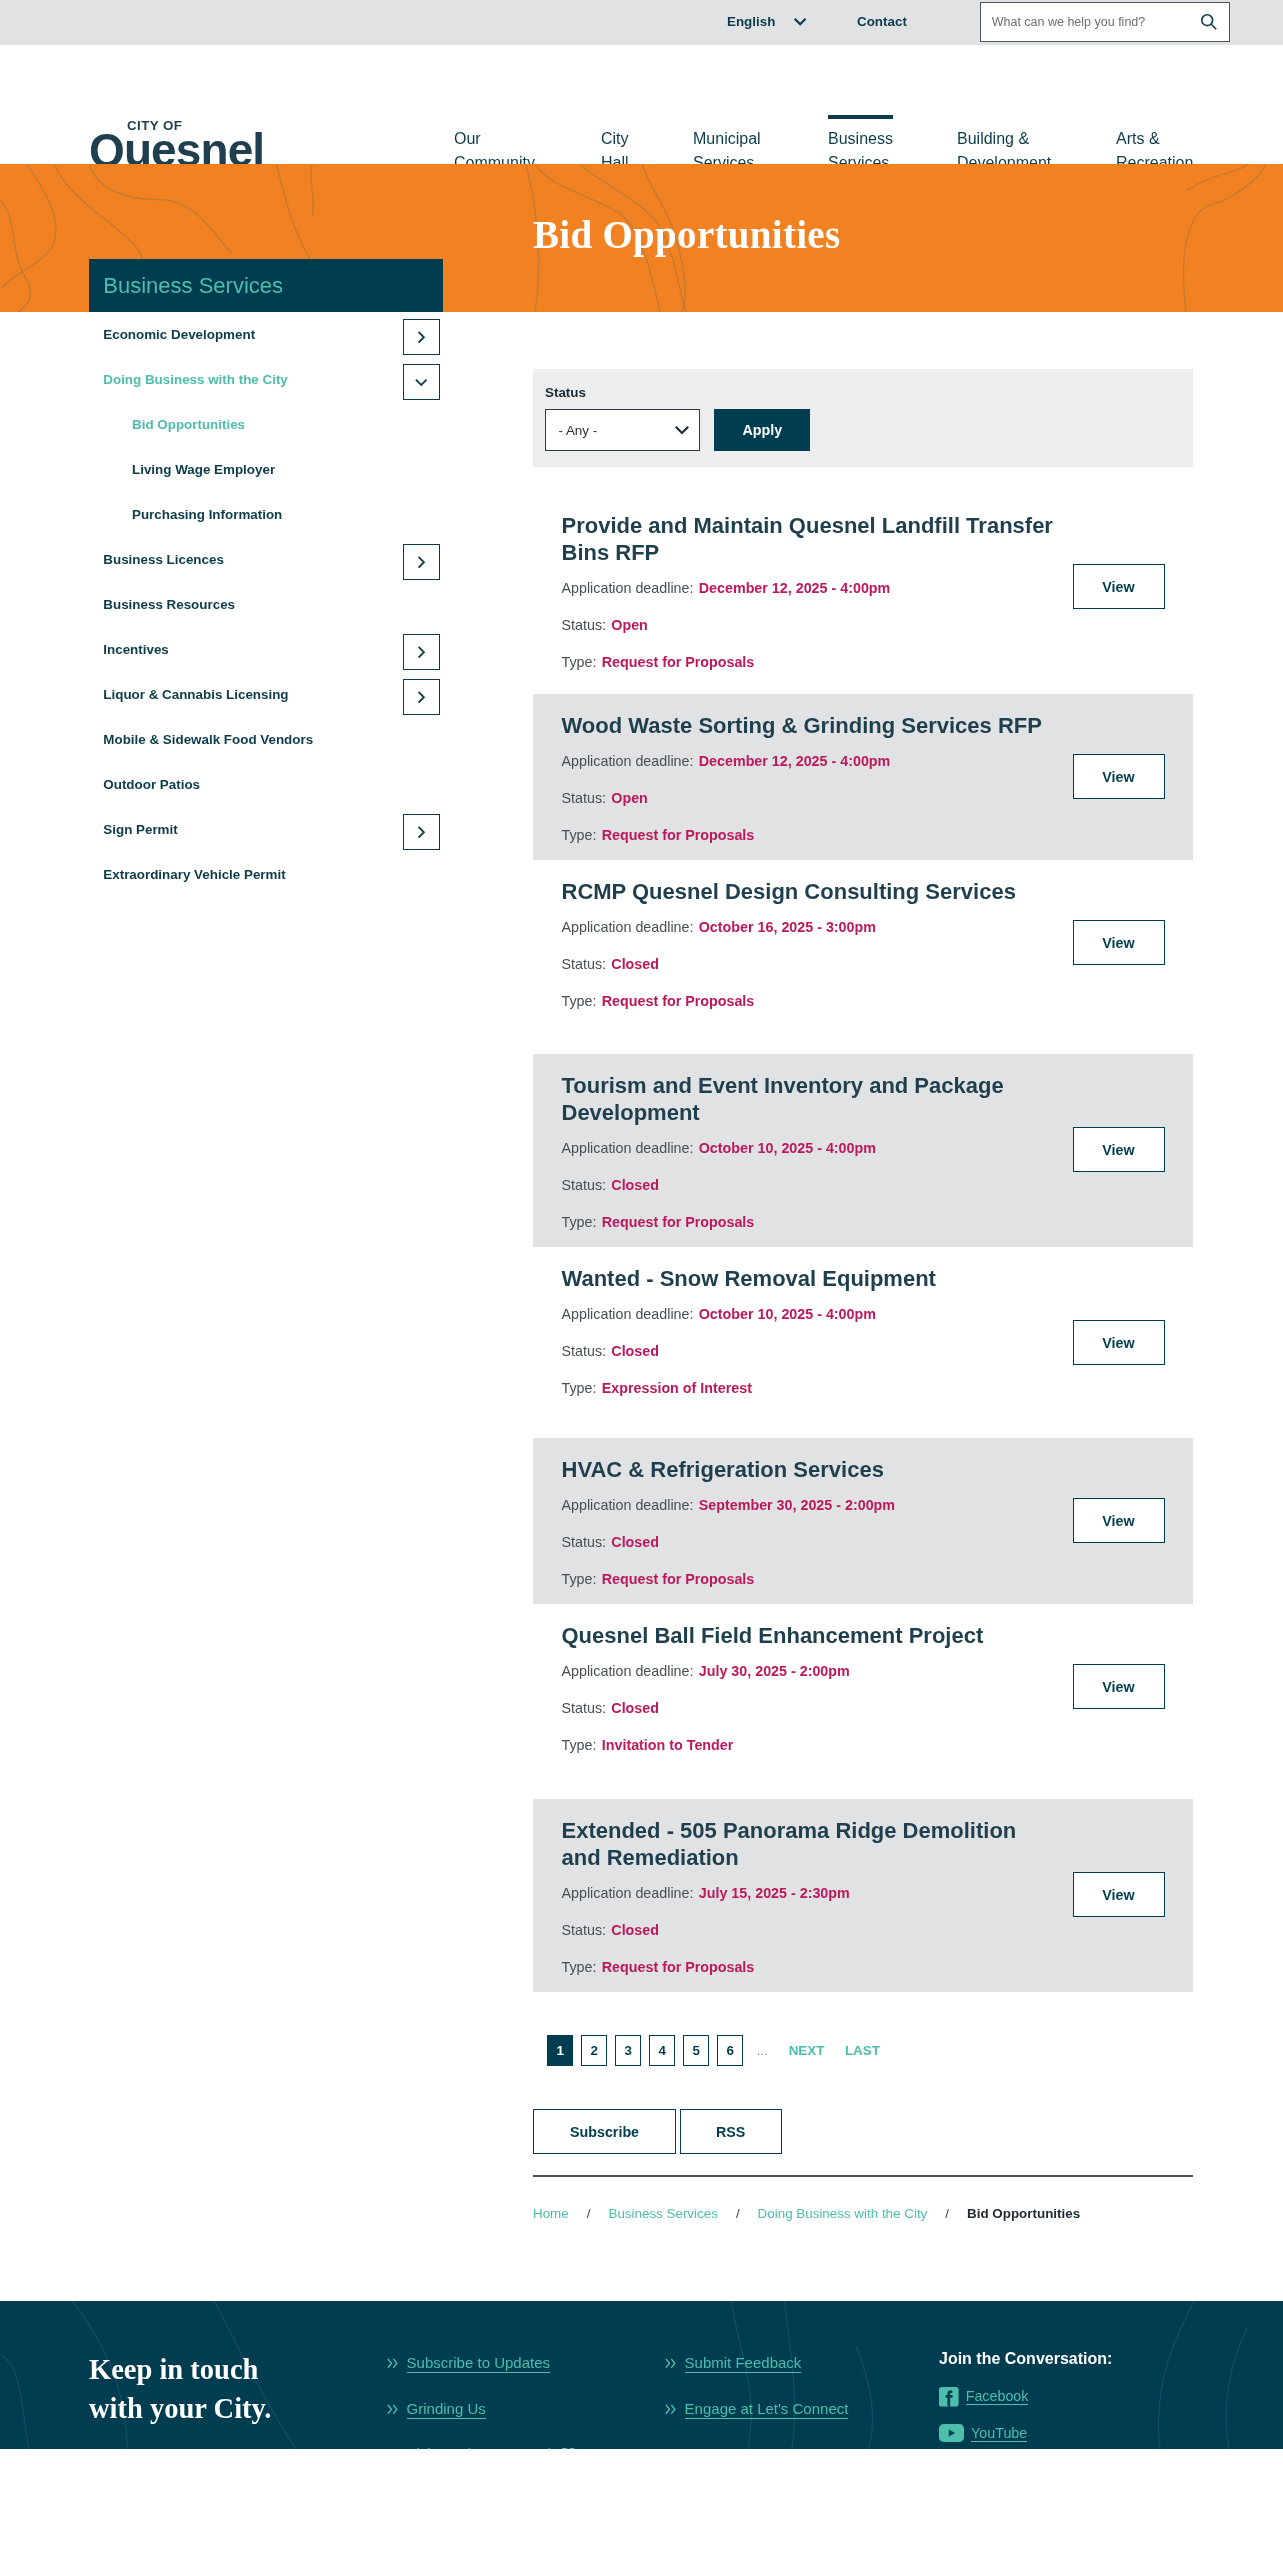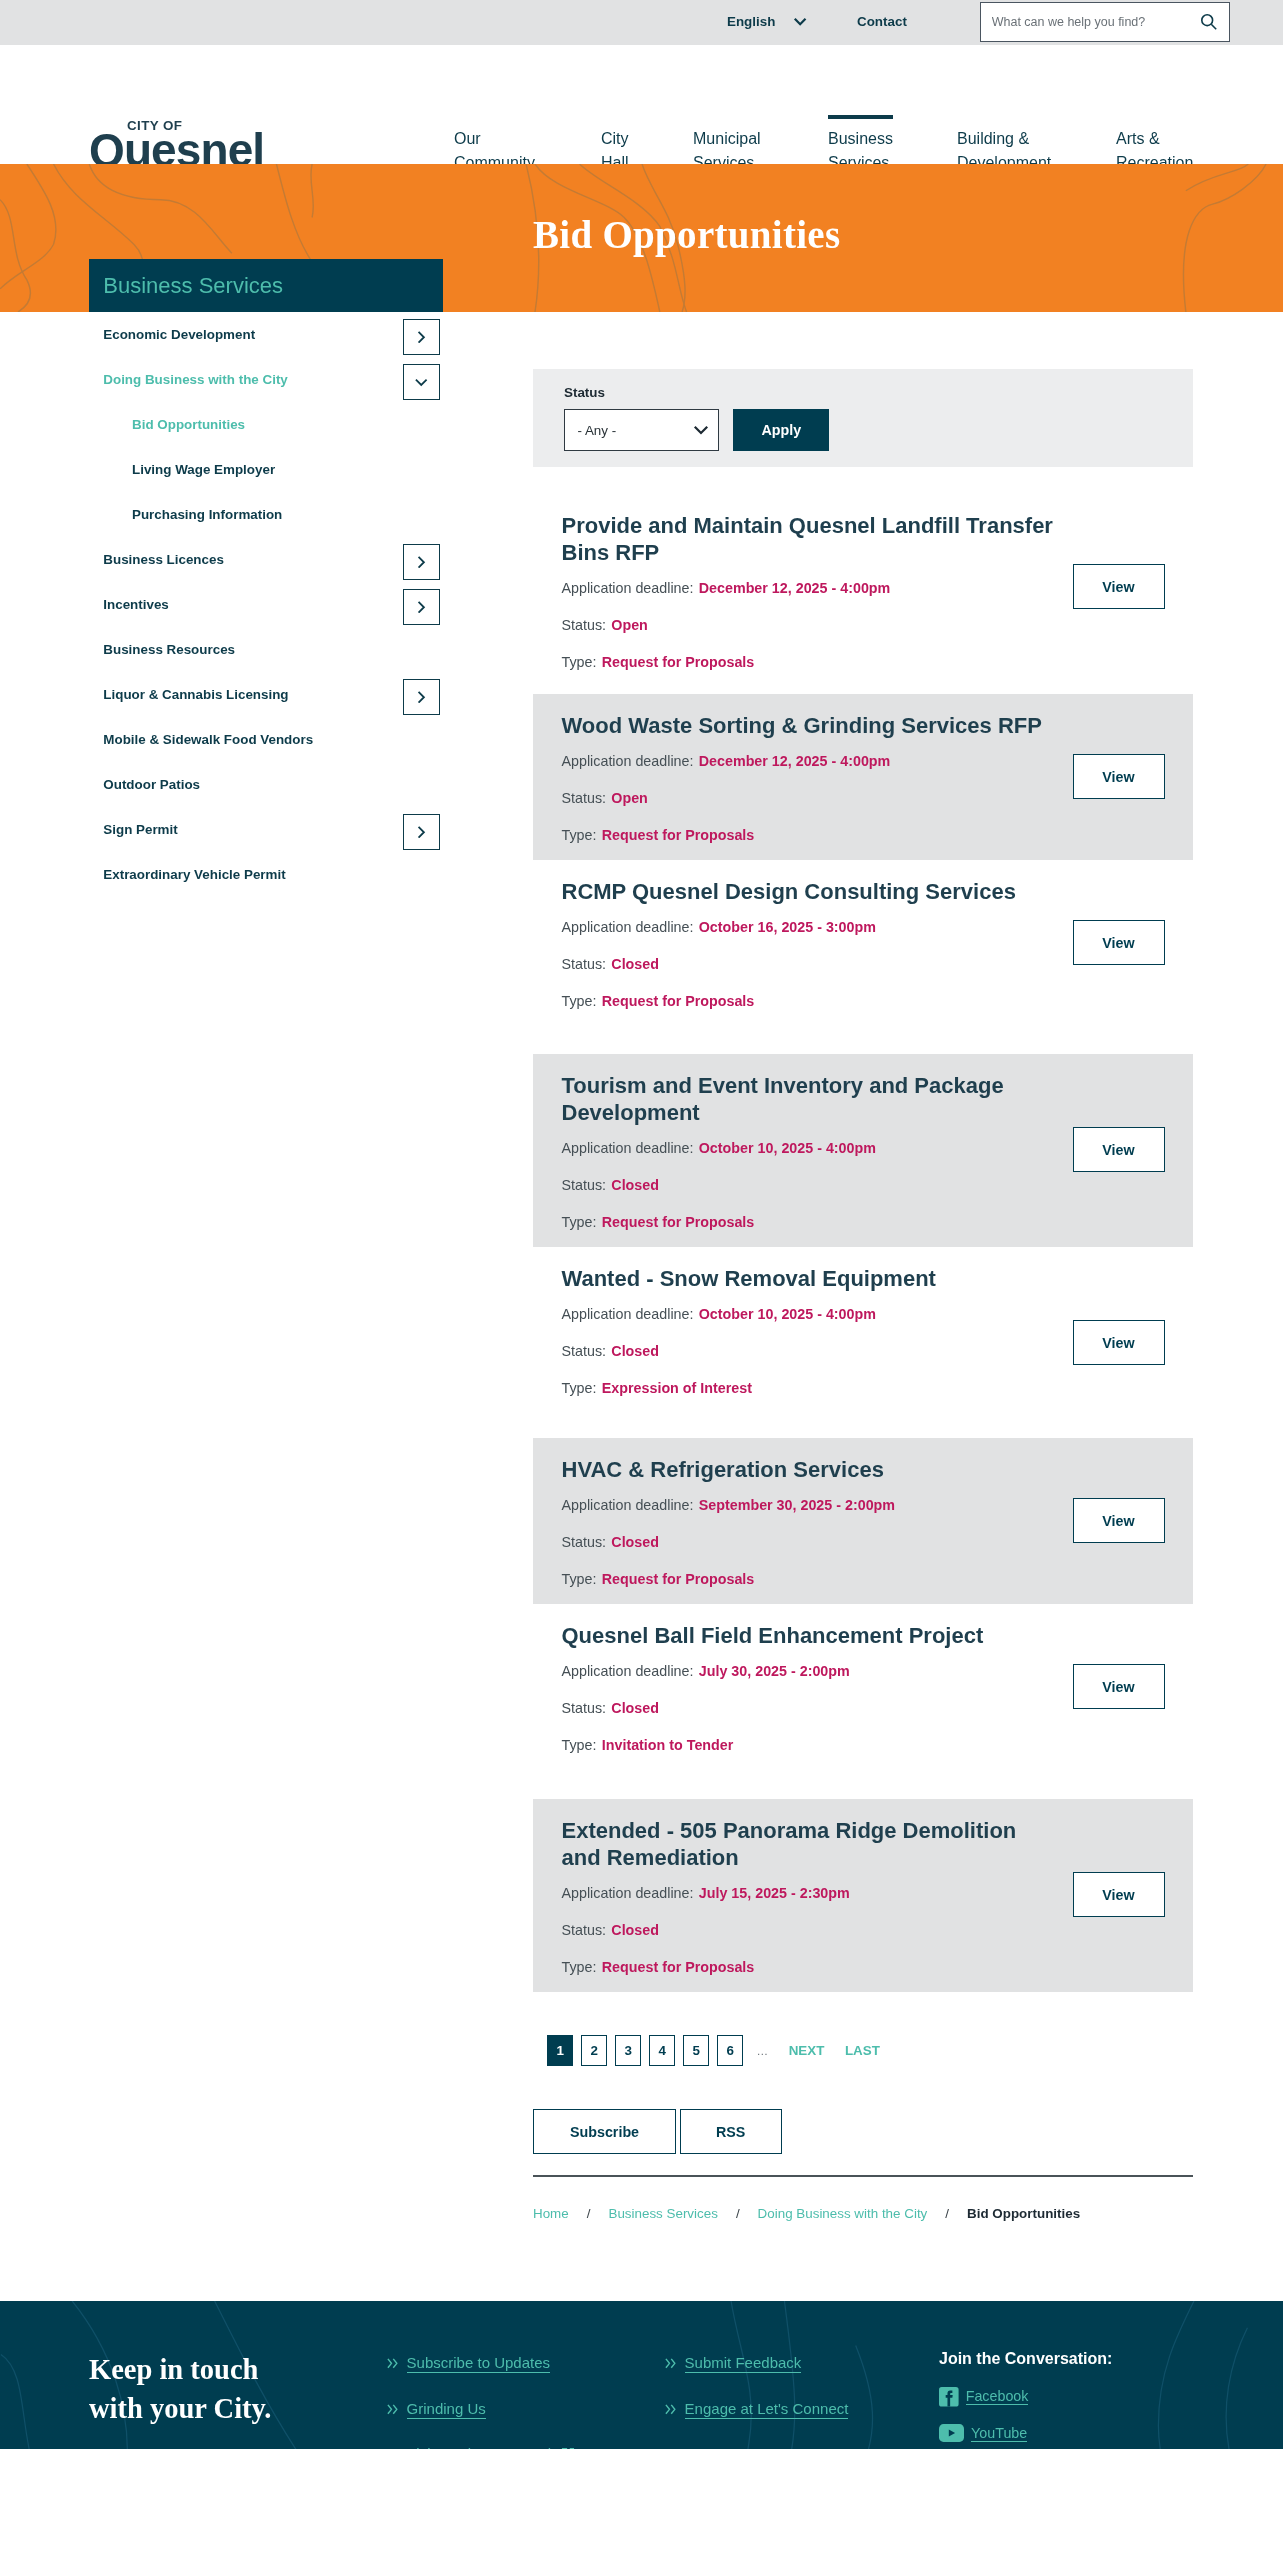--- a/index.html
+++ b/index.html
@@ -39,21 +39,21 @@
   .side-list { list-style: none; }
   .side-item { position: relative; height: 45px; display: flex; align-items: center; padding-left: 14.3px; font-size: 13.4px; font-weight: bold; color: #0d3b4a; }
   .side-item.sub { padding-left: 43px; }
   .side-item.open { color: #4dbdac; }
   .side-item.current { color: #4dbdac; }
   .side-toggle { position: absolute; left: 314px; top: 7.1px; width: 37px; height: 36px; border: 1.8px solid #0d3b4a; background: #fff; display: flex; align-items: center; justify-content: center; }
   .side-toggle svg { width: 12.5px; height: 12.5px; }
 
   .main { position: absolute; left: 533px; top: 0; width: 660px; }
 
-  .filter { margin-top: 57px; height: 98px; background: #ecedee; padding: 16px 31px; }
+  .filter { margin-top: 57px; height: 98px; background: #ecedee; padding: 16px 12px; }
   .filter-label { font-size: 13.4px; font-weight: bold; color: #1d2a33; }
   .filter-row { display: flex; gap: 14.3px; margin-top: 9px; }
   .select { width: 155px; height: 42px; border: 0.9px solid #2f3a42; background: #fff; display: flex; align-items: center; justify-content: space-between; padding: 0 9px 0 12.5px; font-size: 13.4px; color: #2a3338; }
   .select svg { width: 16px; height: 10.7px; }
   .apply { width: 96px; height: 42px; background: #003d50; color: #fff; font-size: 14.3px; font-weight: bold; border: none; font-family: "Liberation Sans", sans-serif; display: flex; align-items: center; justify-content: center; }
 
   .bids { margin-top: 27px; }
   .bid { position: relative; padding: 18px 134px 19.6px 28.5px; }
   .bid.shaded { background: #e1e2e3; }
   .bid-title { font-size: 22px; line-height: 27px; color: #1f3f4e; margin-bottom: 12.5px; }
@@ -183,29 +183,29 @@
       </li>
       <li class="side-item">
         <span>Business Licences</span>
         <span class="side-toggle">
             <svg viewBox="0 0 14 14">
               <path d="M4 1 L10 7 L4 13" fill="none" stroke="#0d3b4a" stroke-width="2"></path>
             </svg>
           </span>
       </li>
       <li class="side-item">
+        <span>Business Resources</span>
+      </li>
+      <li class="side-item">
         <span>Incentives</span>
         <span class="side-toggle">
             <svg viewBox="0 0 14 14">
               <path d="M4 1 L10 7 L4 13" fill="none" stroke="#0d3b4a" stroke-width="2"></path>
             </svg>
           </span>
-      </li>
-      <li class="side-item">
-        <span>Business Resources</span>
       </li>
       <li class="side-item">
         <span>Liquor &amp; Cannabis Licensing</span>
         <span class="side-toggle">
             <svg viewBox="0 0 14 14">
               <path d="M4 1 L10 7 L4 13" fill="none" stroke="#0d3b4a" stroke-width="2"></path>
             </svg>
           </span>
       </li>
       <li class="side-item">

